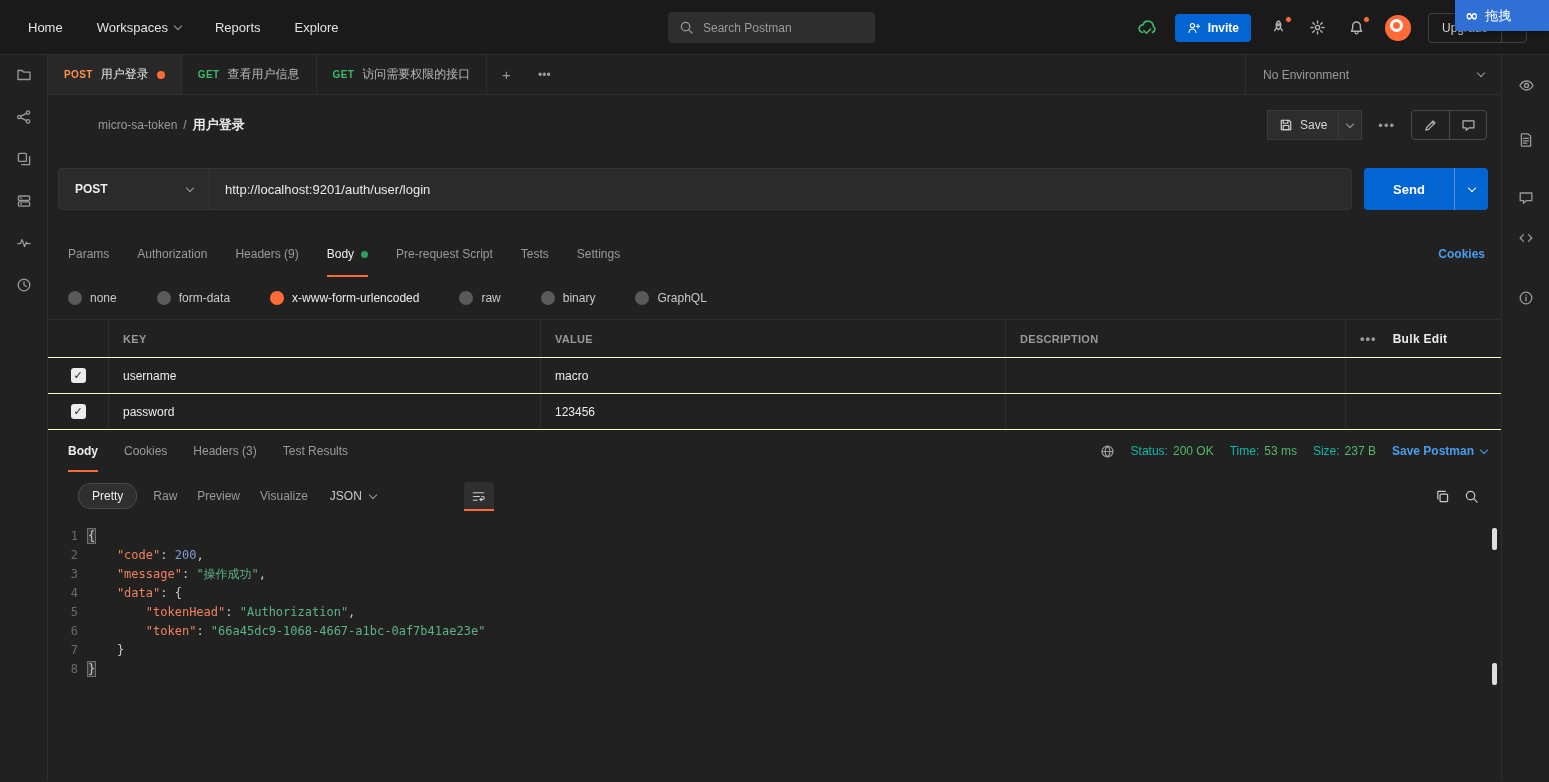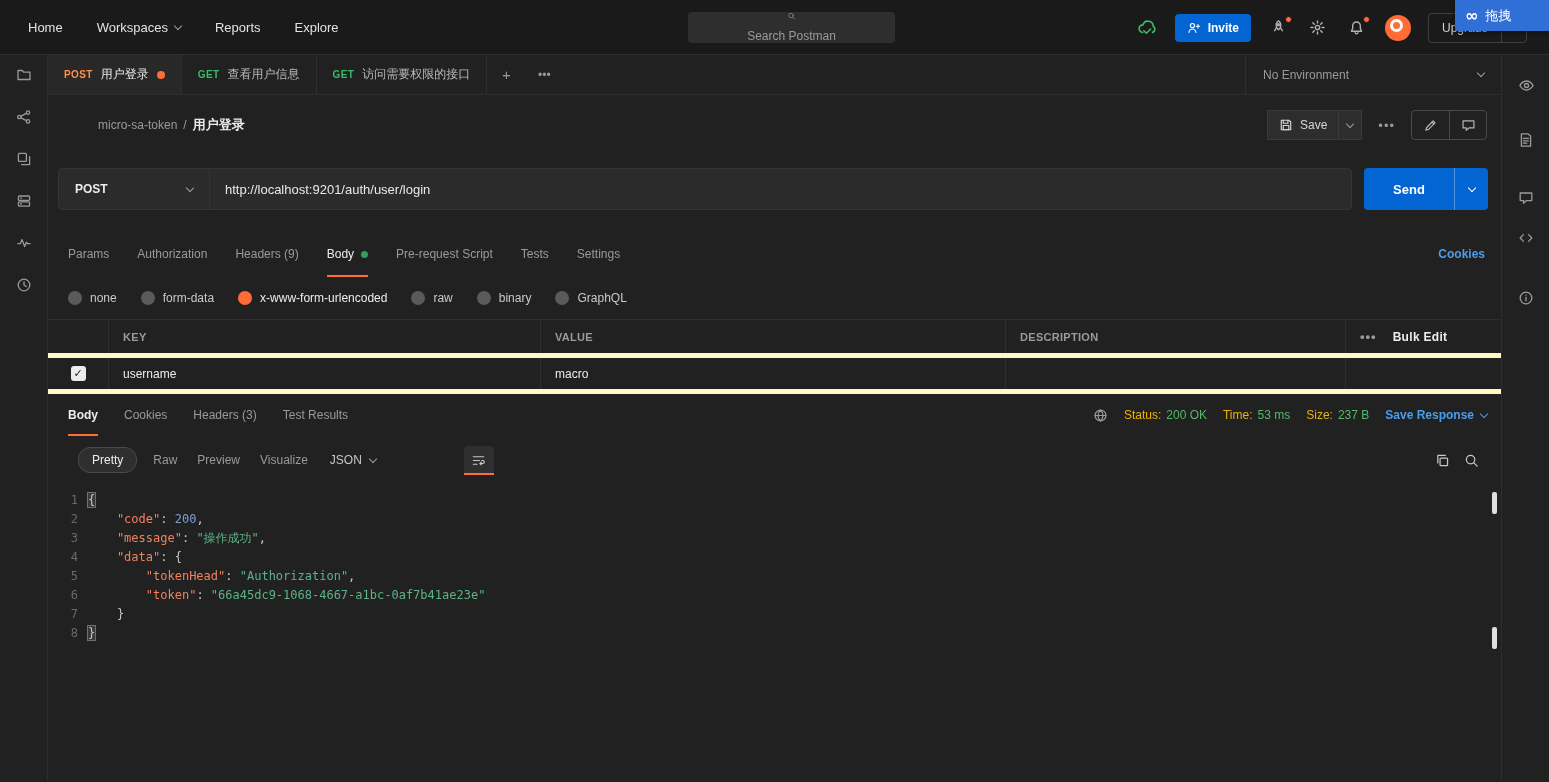--- a/index.html
+++ b/index.html
@@ -8,21 +8,21 @@
   .app { position:relative; width:1549px; height:782px; background:#212121; color:#b3b3b3; overflow:hidden; font-size:12px; }
   .ic { stroke:currentColor; fill:none; stroke-width:1.3; stroke-linecap:round; stroke-linejoin:round; display:block; }
 
   
   .topnav { position:relative; height:55px; background:#1a1a1a; border-bottom:1px solid #2e2e2e; display:flex; align-items:center; }
   .nav-left { display:flex; align-items:center; gap:34px; padding-left:28px; }
   .nav-item { color:#e3e3e3; font-size:13px; cursor:pointer; display:flex; align-items:center; gap:7px; white-space:nowrap; }
   .chev-down { width:6px; height:6px; border-left:1.6px solid #9e9e9e; border-bottom:1.6px solid #9e9e9e; transform:rotate(-45deg); display:inline-block; margin-top:-3px; }
   .chev-down.white { border-color:#fff; }
   .chev-down.blue { border-color:#4a9ded; }
-  .search-box { position:absolute; left:688px; top:12px; width:207px; height:31px; background:#2e2e2e; border-radius:4px; display:flex; align-items:center; gap:9px; padding:0 11px; color:#9a9a9a; cursor:text;flex-direction:column; }
+  .search-box { position:absolute; left:668px; top:12px; width:207px; height:31px; background:#2e2e2e; border-radius:4px; display:flex; align-items:center; gap:9px; padding:0 11px; color:#9a9a9a; cursor:text; }
   .nav-right { position:absolute; right:22px; top:0; height:55px; display:flex; align-items:center; gap:17px; }
   .nav-icon-btn { position:relative; width:22px; height:22px; display:flex; align-items:center; justify-content:center; color:#b3b3b3; cursor:pointer; }
   .dot-badge { position:absolute; top:-1px; right:-2px; width:7px; height:7px; border-radius:50%; background:#ff6c37; border:1px solid #1a1a1a; }
   .invite-btn { background:#0265d2; color:#fff; height:28px; padding:0 12px; border-radius:4px; display:flex; align-items:center; gap:7px; font-size:12px; font-weight:bold; cursor:pointer; }
   .pm-logo { width:26px; height:26px; border-radius:50%; background:#ff6c37; position:relative; cursor:pointer; }
   .pm-logo::before { content:""; position:absolute; width:13px; height:13px; border-radius:50%; background:#fff; top:4px; left:5px; }
   .pm-logo::after { content:""; position:absolute; width:7px; height:7px; border-radius:50%; background:#ff6c37; top:7px; left:8px; }
   .upgrade-btn { height:30px; border:1px solid #3f3f3f; border-radius:4px; display:flex; align-items:center; color:#d6d6d6; font-size:12px; cursor:pointer; }
   .upgrade-label { padding:0 13px; }
   .upgrade-chev { padding:0 9px; height:100%; display:flex; align-items:center; border-left:1px solid #3f3f3f; }
@@ -72,48 +72,48 @@
   .send-chev { width:34px; border-left:1px solid rgba(255,255,255,.3); display:flex; align-items:center; justify-content:center; }
 
   
   .reqtabs { height:46px; display:flex; align-items:stretch; gap:28px; padding:0 16px 0 20px; color:#9a9a9a; }
   .rtab { display:flex; align-items:center; gap:7px; cursor:pointer; white-space:nowrap; }
   .rtab.active { color:#ececec; box-shadow:inset 0 -2px 0 #ff6c37; }
   .green-dot { width:7px; height:7px; border-radius:50%; background:#2f9e5f; }
   .cookies-link { margin-left:auto; align-self:center; color:#4a9ded; font-weight:bold; cursor:pointer; }
 
   
-  .bodytypes { height:42px; display:flex; align-items:center; gap:24px; padding:0 20px; color:#c9c9c9; }
+  .bodytypes { height:42px; display:flex; align-items:center; gap:40px; padding:0 20px; color:#c9c9c9; }
   .radio-opt { display:flex; align-items:center; gap:8px; cursor:pointer; }
   .radio { width:14px; height:14px; border-radius:50%; background:#5a5a5a; }
   .radio-opt.selected .radio { background:#ff6c37; }
   .radio-opt.selected { color:#ececec; }
 
   
   .kvtable { border-top:1px solid #2e2e2e; }
-  .kv-row { display:flex; align-items:stretch; border-bottom:5px solid #fef9c3; }
+  .kv-row { display:flex; align-items:stretch; border-bottom:1px solid #fef9c3; }
   .kv-row.head { height:38px; color:#9a9a9a; font-size:11px; font-weight:bold; letter-spacing:.3px; }
   .kv-row.data { height:36px; color:#ececec; }
   .kv-cell { display:flex; align-items:center; padding:0 14px; border-left:1px solid #2e2e2e; min-width:0; }
   .kv-cell.cb { width:60px; justify-content:center; border-left:none; padding:0; }
   .kv-cell.key { width:432px; }
   .kv-cell.val { width:465px; }
   .kv-cell.desc { flex:1; }
   .kv-cell.actions { width:156px; gap:16px; }
   .bulk-edit { color:#ececec; font-size:12px; font-weight:bold; cursor:pointer; }
   .checkbox { width:15px; height:15px; border-radius:3px; background:#ececec; position:relative; cursor:pointer; }
   .checkbox::after { content:"✓"; position:absolute; inset:0; color:#1a1a1a; font-family:"DejaVu Sans", sans-serif; font-size:11px; font-weight:bold; display:flex; align-items:center; justify-content:center; }
 
   
   .resp { flex:1; display:flex; flex-direction:column; min-height:0; }
   .resptabs { height:42px; display:flex; align-items:stretch; gap:26px; padding:0 14px 0 20px; color:#9a9a9a; }
   .resptabs .rtab.active { font-weight:bold; }
   .resp-meta { margin-left:auto; display:flex; align-items:center; gap:16px; }
   .stat { display:flex; align-items:center; gap:5px; white-space:nowrap; }
-  .stat .lab { color:#eab308; }
+  .stat .lab { color:#14b8a6; }
   .stat .val { color:#55b86b; }
   .save-resp { display:flex; align-items:center; gap:7px; color:#4a9ded; font-weight:bold; cursor:pointer; white-space:nowrap; }
 
   .viewbar { height:48px; display:flex; align-items:center; gap:12px; padding:0 22px 0 30px; color:#c9c9c9; }
   .vtab { padding:5px 4px; cursor:pointer; color:#9a9a9a; }
   .vtab.active { border:1px solid #4a4a4a; background:#2f2f2f; border-radius:12px; padding:5px 13px; color:#ececec; }
   .fmt-select { display:flex; align-items:center; gap:8px; padding:0 6px; color:#c9c9c9; cursor:pointer; }
   .wrap-btn { margin-left:70px; width:30px; height:29px; background:#2f2f2f; border-radius:4px 4px 0 0; display:flex; align-items:center; justify-content:center; color:#c9c9c9; box-shadow:inset 0 -2px 0 #ff6c37; cursor:pointer; }
   .viewbar-right { margin-left:auto; display:flex; align-items:center; gap:14px; color:#c9c9c9; }
 
@@ -371,20 +371,29 @@
             <span class="more-btn">•••</span>
             <span class="bulk-edit">Bulk Edit</span>
           </span>
         </div>
         <div class="kv-row data">
           <span class="kv-cell cb">
               <i class="checkbox"></i>
             </span>
           <span class="kv-cell key">username</span>
           <span class="kv-cell val">macro</span>
+          <span class="kv-cell desc"></span>
+          <span class="kv-cell actions"></span>
+        </div>
+        <div class="kv-row data">
+          <span class="kv-cell cb">
+              <i class="checkbox"></i>
+            </span>
+          <span class="kv-cell key">password</span>
+          <span class="kv-cell val">123456</span>
           <span class="kv-cell desc"></span>
           <span class="kv-cell actions"></span>
         </div>
       </div>
 
       <section class="resp">
         <div class="resptabs">
           <span class="rtab active">Body</span>
           <span class="rtab">Cookies</span>
           <span class="rtab">Headers (3)</span>
@@ -400,21 +409,21 @@
               </span>
             <span class="stat">
                 <span class="lab">Time:</span>
                 <span class="val">53 ms</span>
               </span>
             <span class="stat">
                 <span class="lab">Size:</span>
                 <span class="val">237 B</span>
               </span>
             <span class="save-resp">
-              <span>Save Response</span>
+              <span>Save Postman</span>
               <i class="chev-down blue"></i>
             </span>
           </div>
         </div>
 
         <div class="viewbar">
           <span class="vtab active">Pretty</span>
           <span class="vtab">Raw</span>
           <span class="vtab">Preview</span>
           <span class="vtab">Visualize</span>

